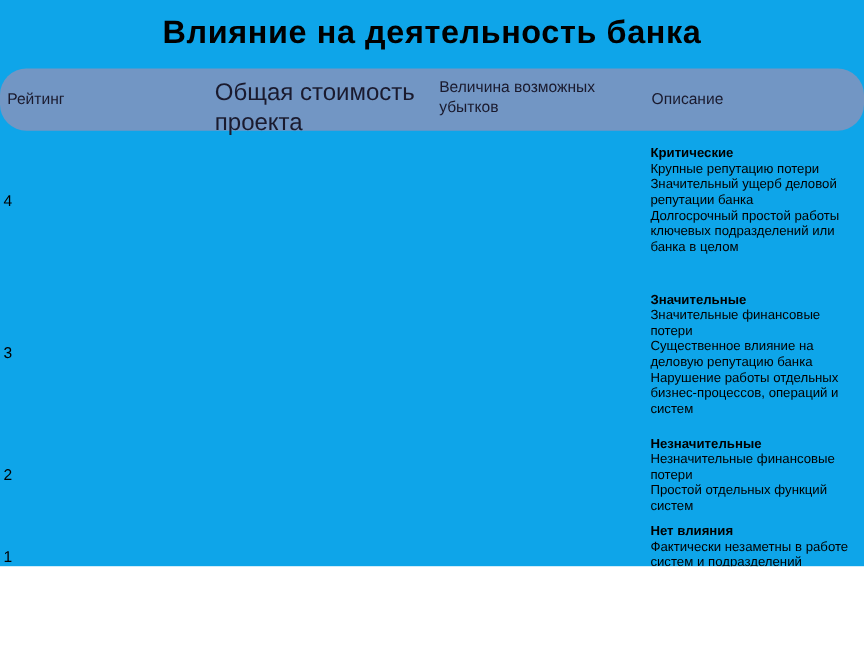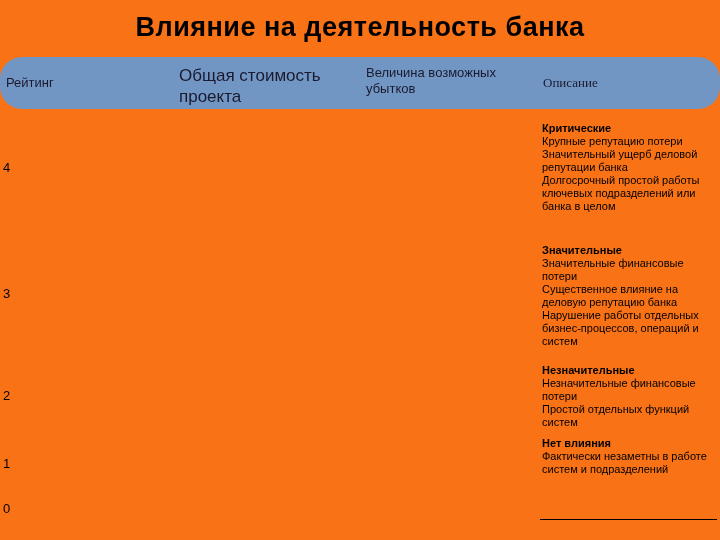--- a/index.html
+++ b/index.html
@@ -4,22 +4,22 @@
 <style>
   html, body {
     margin: 0;
     padding: 0;
     background: #ffffff;
     font-family: "Liberation Sans", sans-serif;
   }
   .slide {
     position: relative;
     width: 720px;
-    height: 540px;
-    background: #f97316;
+    height: 472px;
+    background: #0ea5e9;
     overflow: hidden;
   }
   .slide-title {
     position: absolute;
     top: 12px;
     left: 0;
     width: 720px;
     text-align: center;
     font-size: 27px;
     font-weight: bold;
@@ -39,23 +39,23 @@
   .header-cell {
     box-sizing: border-box;
     font-size: 13px;
     color: #1a1a2e;
     display: flex;
     align-items: center;
     padding: 4px 6px;
     line-height: 1.25;
   }
   .hc-rating   { width: 173px; }
-  .hc-cost     { width: 187px; font-size: 17px; align-items: flex-start; padding-top: 8px; }
+  .hc-cost     { width: 187px; font-size: 20px; align-items: flex-start; padding-top: 8px; }
   .hc-loss     { width: 177px; align-items: flex-start; padding-top: 8px; }
-  .hc-desc     { width: 183px; font-family: Liberation Serif, serif; }
+  .hc-desc     { width: 183px; }
   .rating-num {
     position: absolute;
     left: 3px;
     font-size: 13px;
     color: #000000;
   }
   .desc-block {
     position: absolute;
     left: 542px;
     width: 176px;

